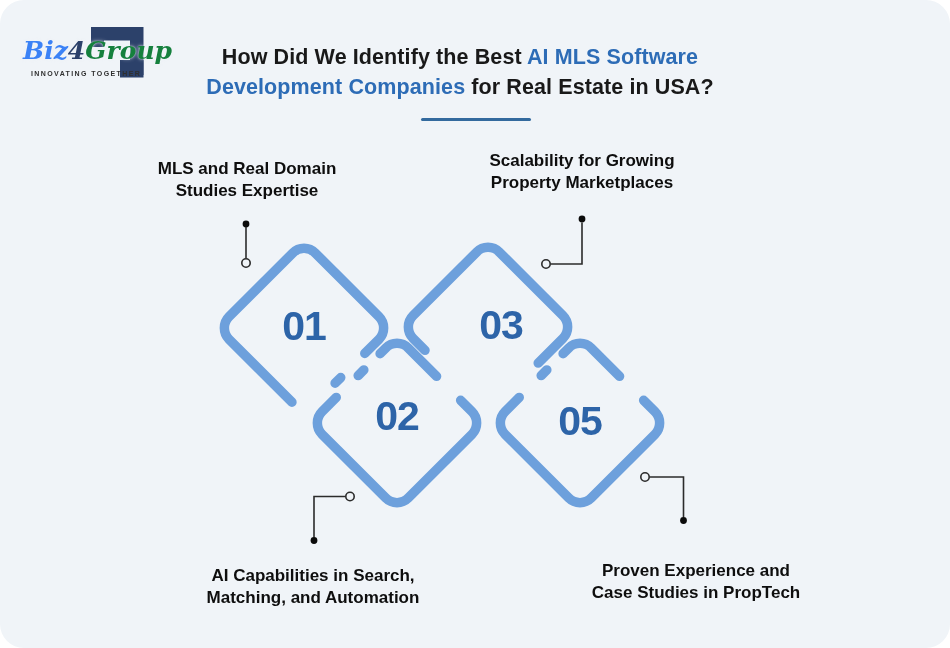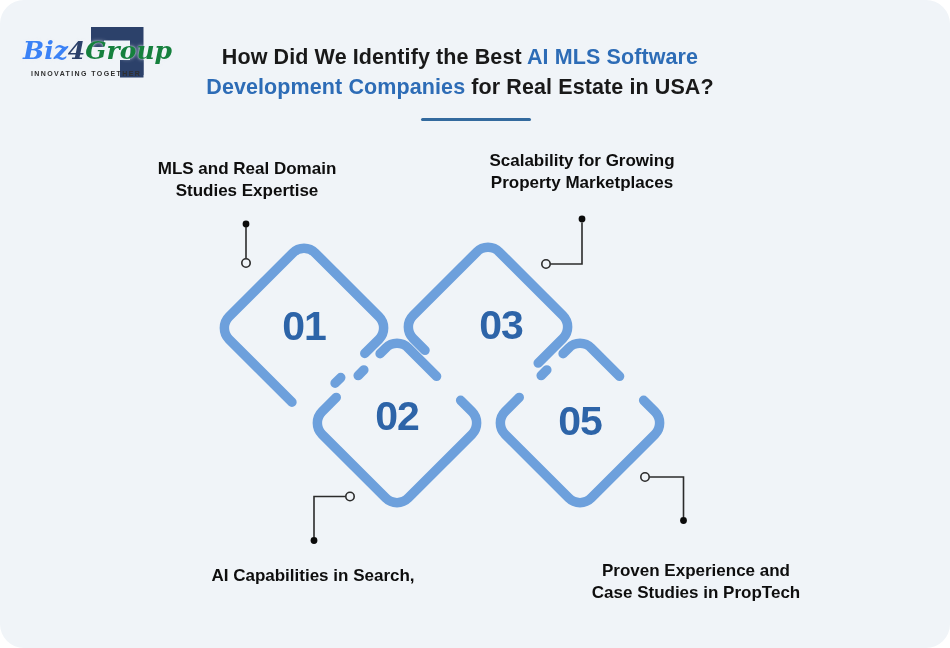--- a/index.html
+++ b/index.html
@@ -104,20 +104,21 @@
   <div><span class="t-blue">Development Companies</span><span class="t-dark"> for Real Estate in USA?</span></div>
 </div>
 <div class="title-underline"></div>
 
 <div class="step-label lbl-1">
   <div>MLS and Real Domain</div>
   <div>Studies Expertise</div>
 </div>
 <div class="step-label lbl-2">
   <div>AI Capabilities in Search,</div>
+  <div>Matching, and Automation</div>
 </div>
 <div class="step-label lbl-3">
   <div>Scalability for Growing</div>
   <div>Property Marketplaces</div>
 </div>
 <div class="step-label lbl-4">
   <div>Proven Experience and</div>
   <div>Case Studies in PropTech</div>
 </div>
 

